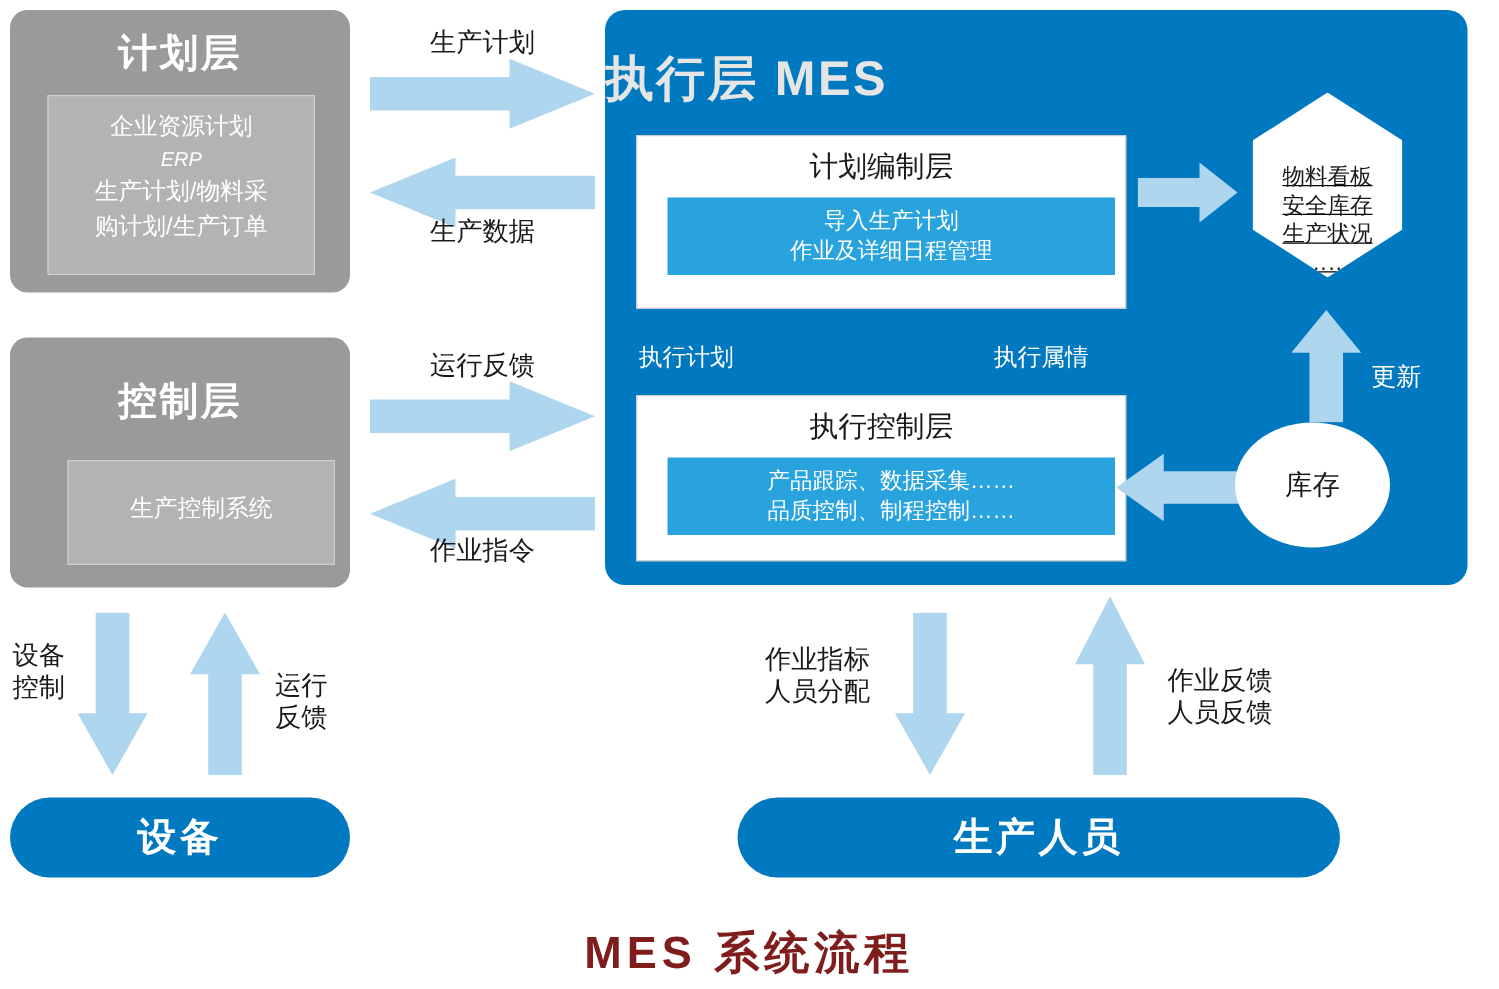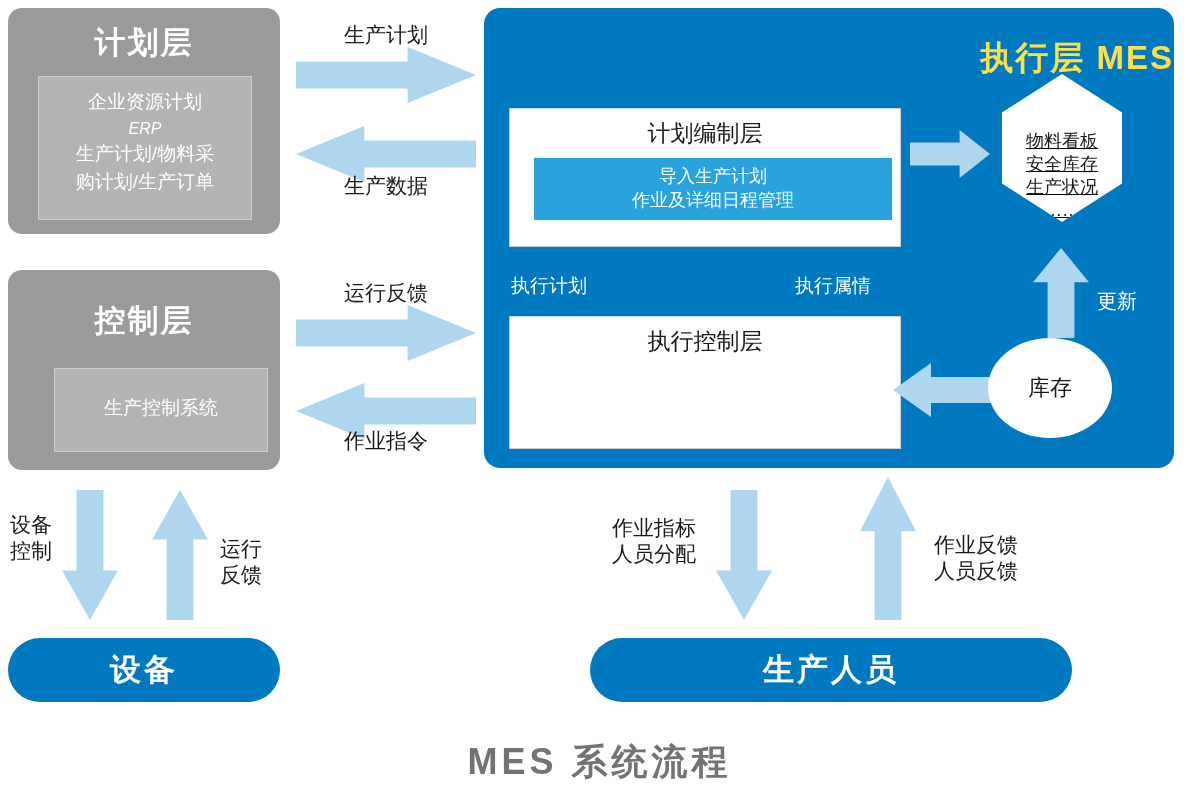--- a/index.html
+++ b/index.html
@@ -49,23 +49,23 @@
   }
 
   
   .mes-panel {
     background: #0079c1;
     border-radius: 16px;
   }
   .mes-title {
     position: absolute;
     width: 100%;
-    text-align: right;
-    color: #fde047;
-    font-size: 33px;
+    text-align: left;
+    color: #e5e5e5;
+    font-size: 39px;
     font-weight: bold;
     letter-spacing: 2px;
   }
   .white-box {
     position: absolute;
     background: #ffffff;
     border: 1px solid #cfcfcf;
   }
   .white-box .hdr {
     text-align: center;
@@ -153,21 +153,21 @@
     line-height: 1.25;
   }
 
   
   .footer-title {
     position: absolute;
     width: 100%;
     text-align: center;
     font-size: 36px;
     font-weight: bold;
-    color: #737373;
+    color: #7f1d1d;
     letter-spacing: 4px;
   }
 </style>
 </head>
 <body>
 
 <div id="stage">
 
   <div class="abs grey-panel" style="left:8px; top:8px; width:272px; height:226px;">
     <div class="panel-title" style="top:14px;">计划层</div>
@@ -208,20 +208,24 @@
         <div>导入生产计划</div>
         <div>作业及详细日程管理</div>
       </div>
     </div>
 
     <div class="mes-label" style="left:27px; top:265px;">执行计划</div>
     <div class="mes-label" style="left:311px; top:265px;text-align:center;">执行属情</div>
 
     <div class="white-box" style="left:25px; top:308px; width:390px; height:131px;">
       <div class="hdr">执行控制层</div>
+      <div class="inner-blue" style="top:49px;">
+        <div>产品跟踪、数据采集……</div>
+        <div>品质控制、制程控制……</div>
+      </div>
     </div>
 
     <div class="abs arrow arrow-right" style="left:426px; top:122px; width:80px; height:48px;"></div>
 
     <div class="abs arrow arrow-left" style="left:409px; top:355px; width:100px; height:54px;"></div>
 
     <div class="abs arrow arrow-up" style="left:549px; top:240px; width:56px; height:90px;"></div>
     <div class="mes-label" style="left:613px; top:280px; font-size:20px;">更新</div>
 
     <div class="hexagon" style="left:518px; top:66px;">

